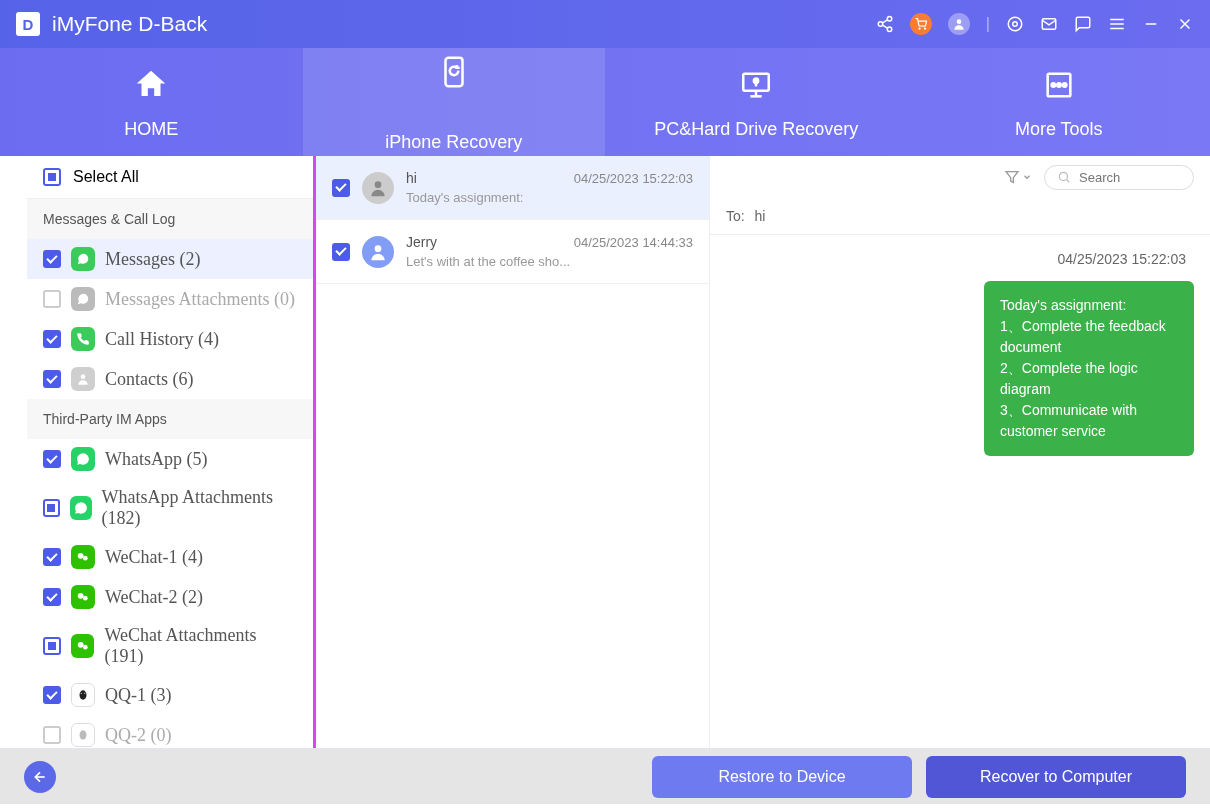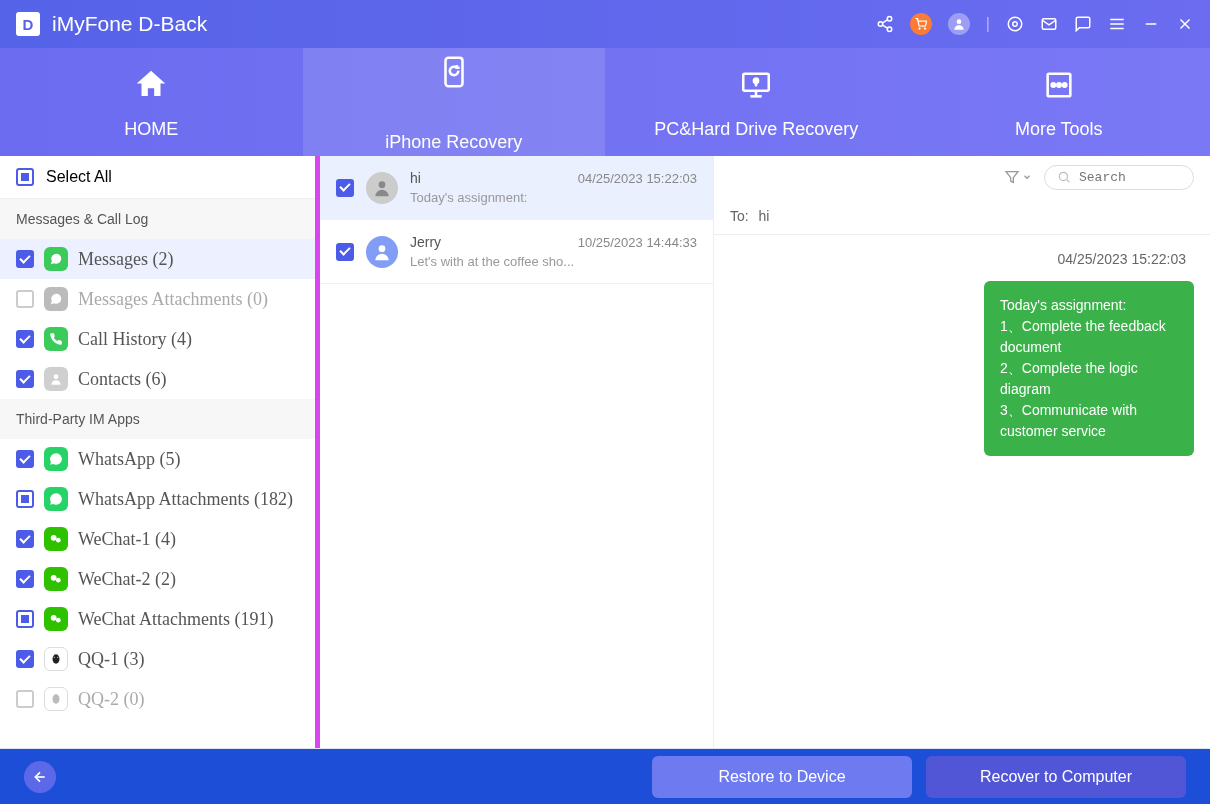--- a/index.html
+++ b/index.html
@@ -16,21 +16,21 @@
 
 
 .navtabs { height: 108px; background: linear-gradient(90deg, #6B6CF0 0%, #7A78F5 100%); display: flex; }
 .navtab { flex: 1; display: flex; flex-direction: column; align-items: center; justify-content: center; gap: 14px; color: #fff; cursor: pointer; position: relative; }
 .navtab.active { background: rgba(255,255,255,0.12); gap: 40px; }
 .navtab .nt-icon { width: 40px; height: 40px; display: flex; align-items: center; justify-content: center; }
 .navtab .nt-label { font-size: 18px; }
 
 
 .main { display: flex; height: calc(810px - 48px - 108px - 62px); }
-.sidebar { width: 320px; border-right: 5px solid #d946ef; overflow-y: auto; }
+.sidebar { width: 289px; border-right: 3px solid #d946ef; overflow-y: auto; margin-left: 27px; }
 .select-all { display: flex; align-items: center; gap: 12px; padding: 12px 16px; border-bottom: 1px solid #eee; }
 .chk { width: 18px; height: 18px; border: 2px solid #4C5BE8; border-radius: 3px; display: inline-flex; align-items: center; justify-content: center; background: #fff; }
 .chk.checked { background: #4C5BE8; }
 .chk.checked::after { content: ""; width: 8px; height: 4px; border-left: 2px solid #fff; border-bottom: 2px solid #fff; transform: rotate(-45deg); margin-top: -3px; }
 .chk.partial::after { content: ""; width: 8px; height: 8px; background: #4C5BE8; }
 .chk.unchecked { border-color: #ccc; }
 
 .group-header { padding: 12px 16px; background: #f7f7f8; color: #555; font-size: 14px; }
 .sb-item { display: flex; align-items: center; gap: 10px; padding: 8px 16px; cursor: pointer; }
 .sb-item.selected { background: #ECF0FF; }
@@ -45,31 +45,31 @@
 .avatar.blue { background: #829DF5; }
 .conv-body { flex: 1; min-width: 0; }
 .conv-top { display: flex; justify-content: space-between; align-items: baseline; }
 .conv-name { color: #555; font-size: 14px; }
 .conv-time { color: #888; font-size: 13px; }
 .conv-preview { color: #999; font-size: 13px; margin-top: 4px; white-space: nowrap; overflow: hidden; text-overflow: ellipsis; }
 
 .rightcol { flex: 1; display: flex; flex-direction: column; }
 .toolbar { height: 42px; display: flex; justify-content: flex-end; align-items: center; gap: 12px; padding: 0 16px; border-bottom: 0px solid #eee; }
 .search { display: flex; align-items: center; gap: 8px; border: 1px solid #ddd; border-radius: 16px; padding: 4px 12px; width: 150px; }
-.search input { border: none; outline: none; font-size: 13px; flex: 1; width: 100%; color: #a21caf; font-family: Liberation Mono, monospace; }
+.search input { border: none; outline: none; font-size: 13px; flex: 1; width: 100%; color: #a21caf; }
 .filter-icon { color: #aaa; font-size: 14px; display: inline-flex; align-items: center; gap: 2px; }
 
 .to-row { padding: 10px 16px; color: #666; font-size: 14px; border-bottom: 1px solid #eee; }
 .to-row .to-label { margin-right: 6px; margin-top: 15px; }
 .msg-area { flex: 1; padding: 16px; }
 .msg-time { text-align: right; color: #666; font-size: 14px; margin-bottom: 14px; padding-right: 8px;}
 .bubble { background: #3BB14A; color: #fff; padding: 14px 16px; border-radius: 6px; max-width: 210px; margin-left: auto; font-size: 14px; line-height: 1.5; white-space: pre-line; }
 
 
-.footer { height: 56px; background: #1d4ed8; border-top: 1px solid #e5e5f0; display: flex; align-items: center; padding: 0 24px; gap: 14px; }
+.footer { height: 56px; background: #e5e5e5; border-top: 1px solid #e5e5f0; display: flex; align-items: center; padding: 0 24px; gap: 14px; }
 .back-btn { width: 32px; height: 32px; background: #5B69E8; border-radius: 50%; display: flex; align-items: center; justify-content: center; color: #fff; cursor: pointer; }
 .spacer { flex: 1; }
 .btn { padding: 12px 48px; border-radius: 6px; font-size: 16px; color: #fff; cursor: pointer; min-width: 260px; text-align: center; }
 .btn-light { background: #6E7BF0; }
 .btn-dark { background: #5056D6; }
 
 svg { display: block; }
 </style>
 </head>
 <body>
@@ -323,21 +323,21 @@
       <span class="chk checked"></span>
       <span class="avatar blue">
           <svg width="20" height="20" viewBox="0 0 24 24" fill="white">
             <circle cx="12" cy="8" r="4"></circle>
             <path d="M4 22c0-4.4 3.6-8 8-8s8 3.6 8 8"></path>
           </svg>
         </span>
       <div class="conv-body">
         <div class="conv-top">
           <span class="conv-name">Jerry</span>
-          <span class="conv-time">10/25/2023 14:44:33</span>
+          <span class="conv-time">04/25/2023 14:44:33</span>
         </div>
         <div class="conv-preview">Let's with at the coffee sho...</div>
       </div>
     </div>
   </div>
 
   <div class="rightcol">
     <div class="toolbar">
       <span class="filter-icon">
         <svg width="16" height="16" viewBox="0 0 24 24" fill="none" stroke="#999" stroke-width="2">

